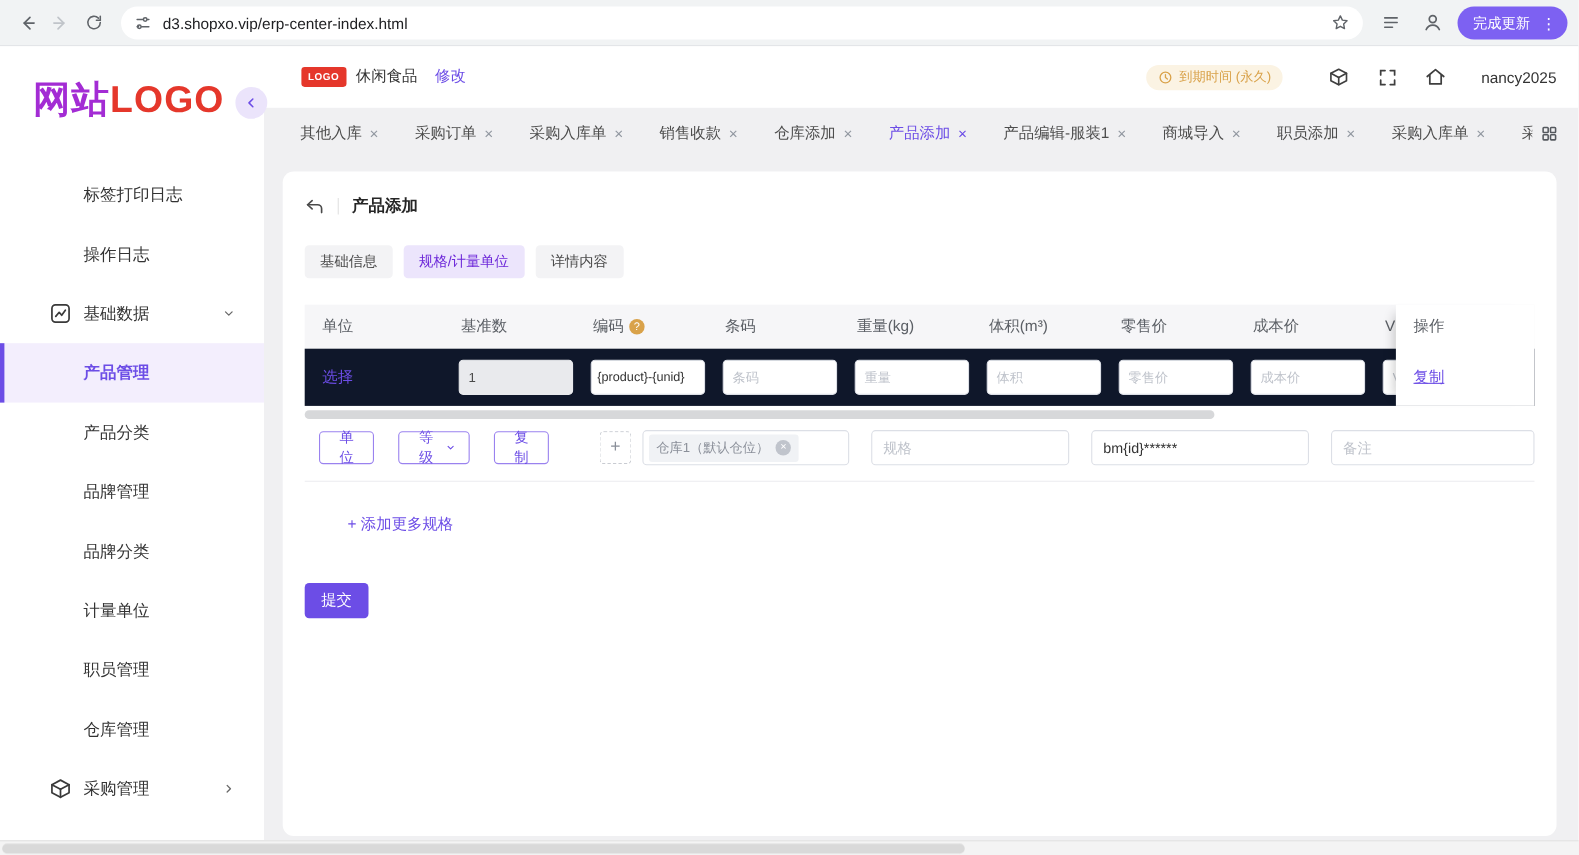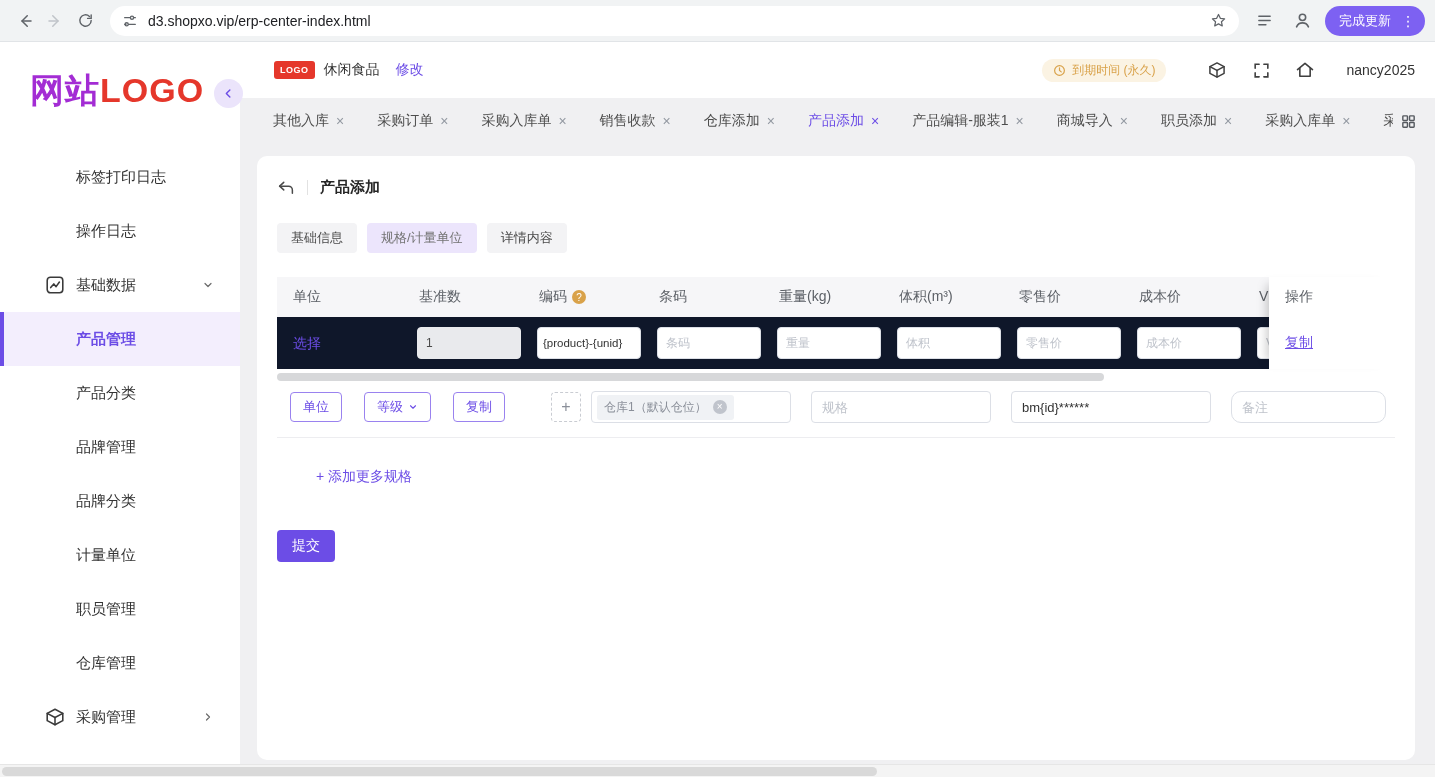--- a/index.html
+++ b/index.html
@@ -53,21 +53,21 @@
   
   .content { flex:1; padding:12px 20px 17px 17px; min-height:0; }
   .card { background:#fff; border-radius:10px; height:100%; padding:22px 20px; overflow:hidden; position:relative; }
   .title-row { display:flex; align-items:center; gap:12px; }
   .back-btn { background:transparent; border:none; cursor:pointer; display:flex; align-items:center; }
   .vdiv { width:1px; height:15px; background:#e2e2e2; }
   .page-title { font-size:15px; font-weight:bold; color:#262626; }
 
   .stabs { margin-top:26px; display:flex; gap:10px; }
   .stab { height:30px; padding:0 14px; display:flex; align-items:center; border-radius:4px; background:#f3f3f5; color:#4a4a4a; font-size:13px; border:none; cursor:pointer; }
-  .stab.active { background:#ece5fc; color:#737373; }
+  .stab.active { background:#ece5fc; color:#6d28d9; }
 
   
   .table-wrap { margin-top:24px; position:relative; }
   .thead { display:flex; background:#f6f6f8; height:40px; align-items:center; }
   .th { font-size:14px; color:#5c6066; padding-left:16px; display:flex; align-items:center; gap:5px; flex:none; }
   .trow { display:flex; height:52px; align-items:center; background:#0f172a; }
   .td { padding-left:14px; flex:none; }
   .c0 { width:126px; } .c { width:120px; }
   .sel-link { font-size:14px; color:#6c4de6; cursor:pointer; padding-left:2px; }
   .tinput { width:104px; height:32px; border:1px solid #dcdfe6; border-radius:4px; padding:0 8px; font-size:12px; color:#333; outline:none; background:#fff; font-family:inherit; }
@@ -86,21 +86,21 @@
   
   .spec-row { margin-top:10px; display:flex; align-items:center; padding:0 0 14px 13px; border-bottom:1px solid #ededf0; }
   .pbtn { height:30px; padding:0 12px; border:1px solid #9a82ef; color:#6c4de6; background:#fff; border-radius:4px; font-size:13px; display:flex; align-items:center; gap:5px; cursor:pointer; font-family:inherit; }
   .mr22 { margin-right:22px; } .mr46 { margin-right:46px; } .mr10 { margin-right:10px; } .mr20 { margin-right:20px; }
   .plus-btn { width:30px; height:30px; border:1px dashed #c9ccd2; border-radius:4px; background:#fff; color:#8a8f99; font-size:16px; display:flex; align-items:center; justify-content:center; cursor:pointer; }
   .wh-box { width:200px; height:32px; border:1px solid #dcdfe6; border-radius:4px; display:flex; align-items:center; padding:0 5px; }
   .wh-tag { display:flex; align-items:center; gap:6px; background:#f0f2f5; border-radius:3px; padding:4px 7px; font-size:12px; color:#8a8f99; white-space:nowrap; }
   .tag-x { width:14px; height:14px; border-radius:50%; background:#c0c4cc; color:#fff; font-size:10px; line-height:14px; text-align:center; cursor:pointer; }
   .sinput { height:32px; border:1px solid #dcdfe6; border-radius:4px; padding:0 10px; font-size:13px; color:#333; outline:none; font-family:inherit; }
   .sinput::placeholder { color:#bfc3cb; }
-  .w180 { width:180px; } .w200 { width:200px; } .w185 { width:155px;border-radius:10px; }
+  .w180 { width:180px; } .w200 { width:200px; } .w185 { width:185px; }
 
   .add-more { margin-top:30px; font-size:14px; color:#6c4de6; cursor:pointer; display:inline-block;margin-left:39px; }
   .submit-btn { display:block; margin-top:44px; width:58px; height:32px; background:#6c4de6; color:#fff; border:none; border-radius:4px; font-size:14px; cursor:pointer; font-family:inherit; }
 
   
   .page-hscroll { position:fixed; left:0; right:0; bottom:0; height:13px; background:#f4f4f4; border-top:1px solid #e6e6e6; z-index:9; }
   .page-hthumb { margin:2px 0 0 2px; height:9px; width:61%; background:#d9d9d9; border-radius:5px; }
 
   svg { display:block; }
 </style>

